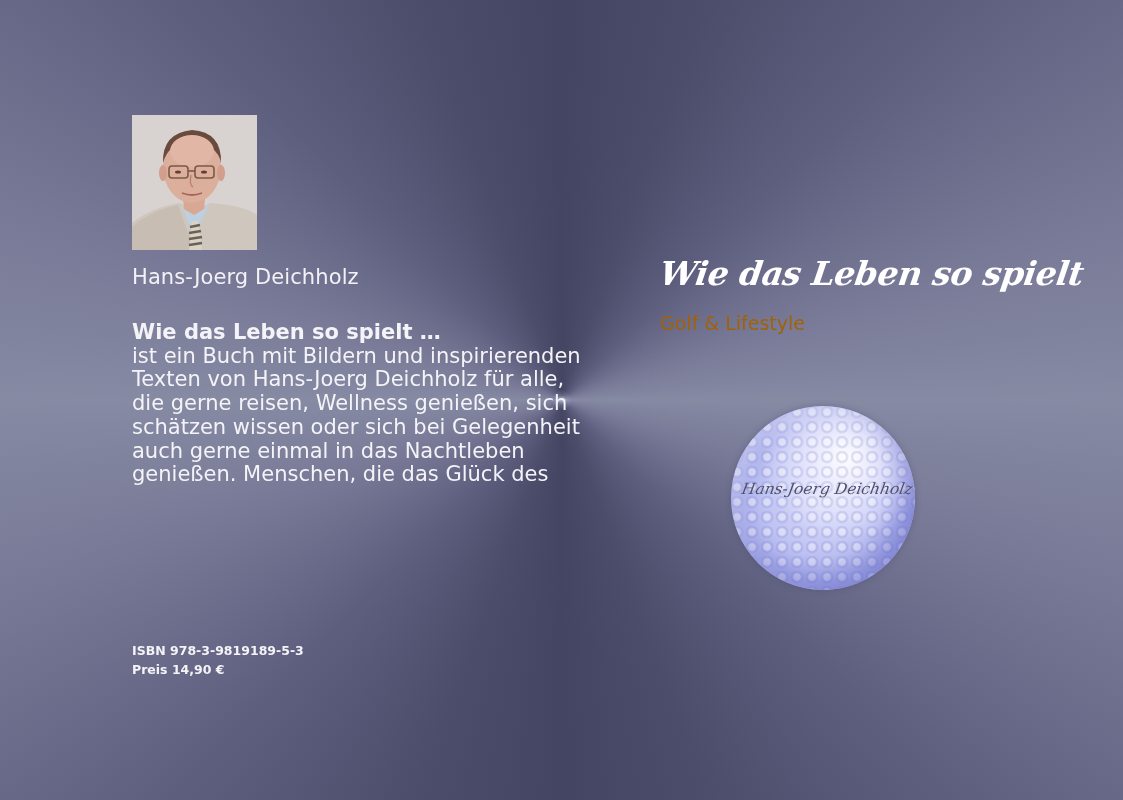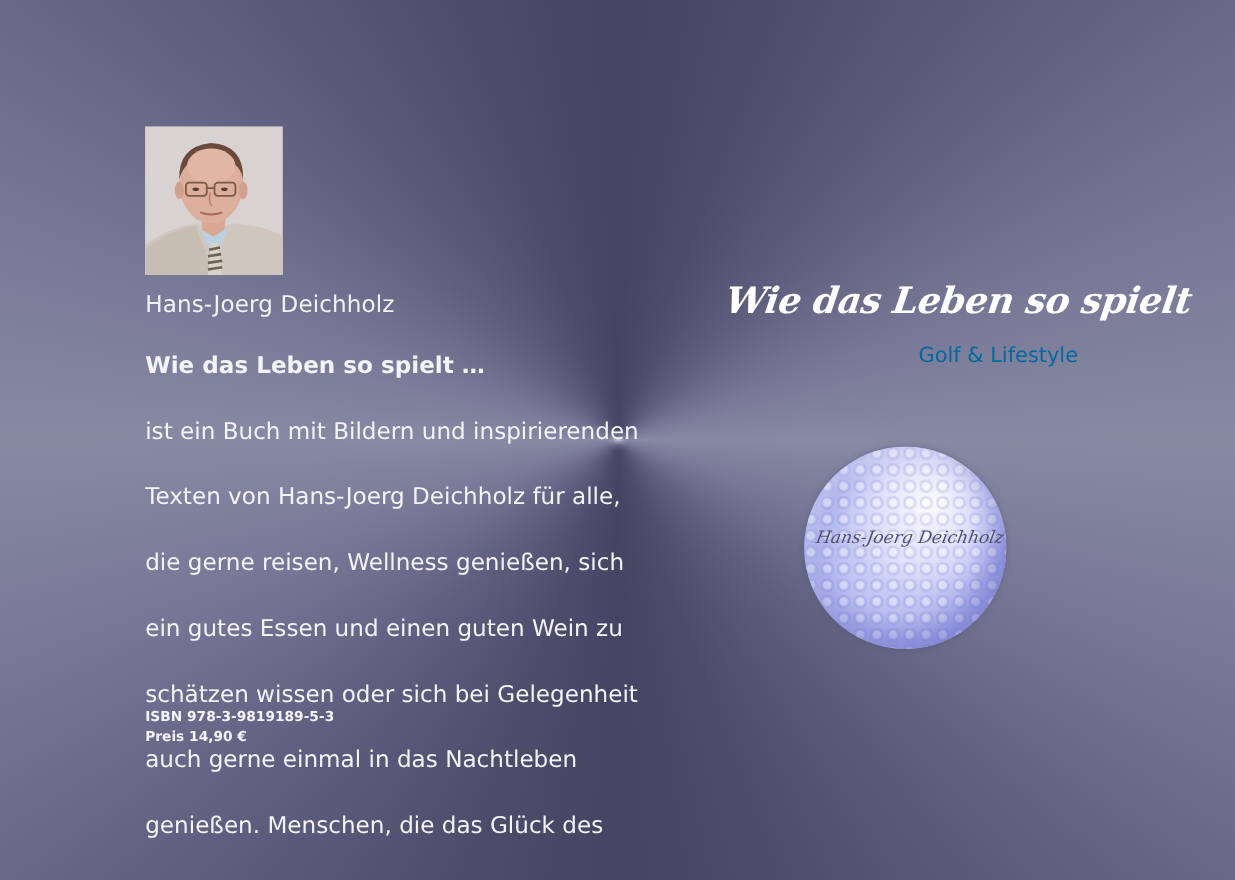--- a/index.html
+++ b/index.html
@@ -72,21 +72,20 @@
       line-height: 23.7px;
       color: #f4f4f8;
     }
     .blurb .blurb-title {
       font-weight: bold;
       display: block;
     }
     .blurb .blurb-line {
       display: block;
       white-space: nowrap;
-      margin-top: 36px;
     }
     .meta {
       position: absolute;
       left: 132px; top: 641px;
       font-size: 12.5px;
       font-weight: bold;
       line-height: 19px;
       color: #f4f4f8;
     }
     .meta span { display: block; white-space: nowrap; }
@@ -103,23 +102,23 @@
       font-size: 33px;
       letter-spacing: -0.5px;
       color: #ffffff;
       white-space: nowrap;
       transform: skewX(-8deg);
     }
     .front-subtitle {
       position: absolute;
       left: 660px; top: 312px;
       width: 320px;
-      text-align: right;
+      text-align: left;
       font-size: 19px;
-      color: #0369a1;
+      color: #a16207;
       white-space: nowrap;
     }
     .golf-ball {
       position: absolute;
       left: 731px; top: 406px;
       width: 184px; height: 184px;
       border-radius: 50%;
       background:
         radial-gradient(circle at 62% 28%, rgba(255,255,255,0.95) 0%, rgba(240,240,255,0.7) 22%, rgba(200,205,250,0) 48%),
         radial-gradient(circle at 50% 50%, #d9dbf8 0%, #bfc3f2 45%, #9ea3e6 75%, #8a8fd8 100%);
@@ -191,21 +190,20 @@
   </svg>
 </div>
 
 <div class="author-name">Hans-Joerg Deichholz</div>
 
 <div class="blurb">
   <span class="blurb-title">Wie das Leben so spielt …</span>
   <span class="blurb-line">ist ein Buch mit Bildern und inspirierenden</span>
   <span class="blurb-line">Texten von Hans-Joerg Deichholz für alle,</span>
   <span class="blurb-line">die gerne reisen, Wellness genießen, sich</span>
-  <span class="blurb-line">ein gutes Essen und einen guten Wein zu</span>
   <span class="blurb-line">schätzen wissen oder sich bei Gelegenheit</span>
   <span class="blurb-line">auch gerne einmal in das Nachtleben</span>
   <span class="blurb-line">genießen. Menschen, die das Glück des</span>
 </div>
 
 <div class="meta">
   <span>ISBN 978-3-9819189-5-3</span>
   <span>Preis 14,90 €</span>
 </div>
 

